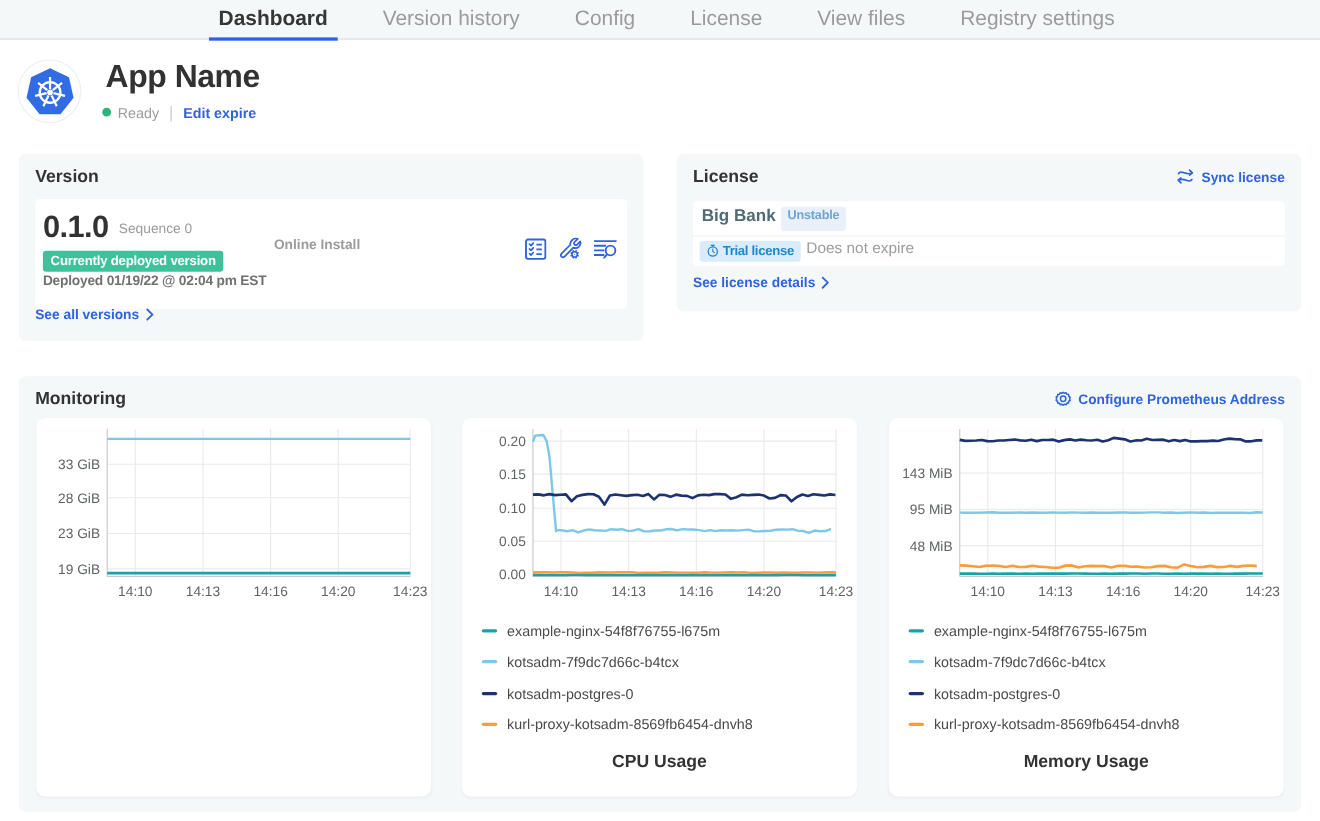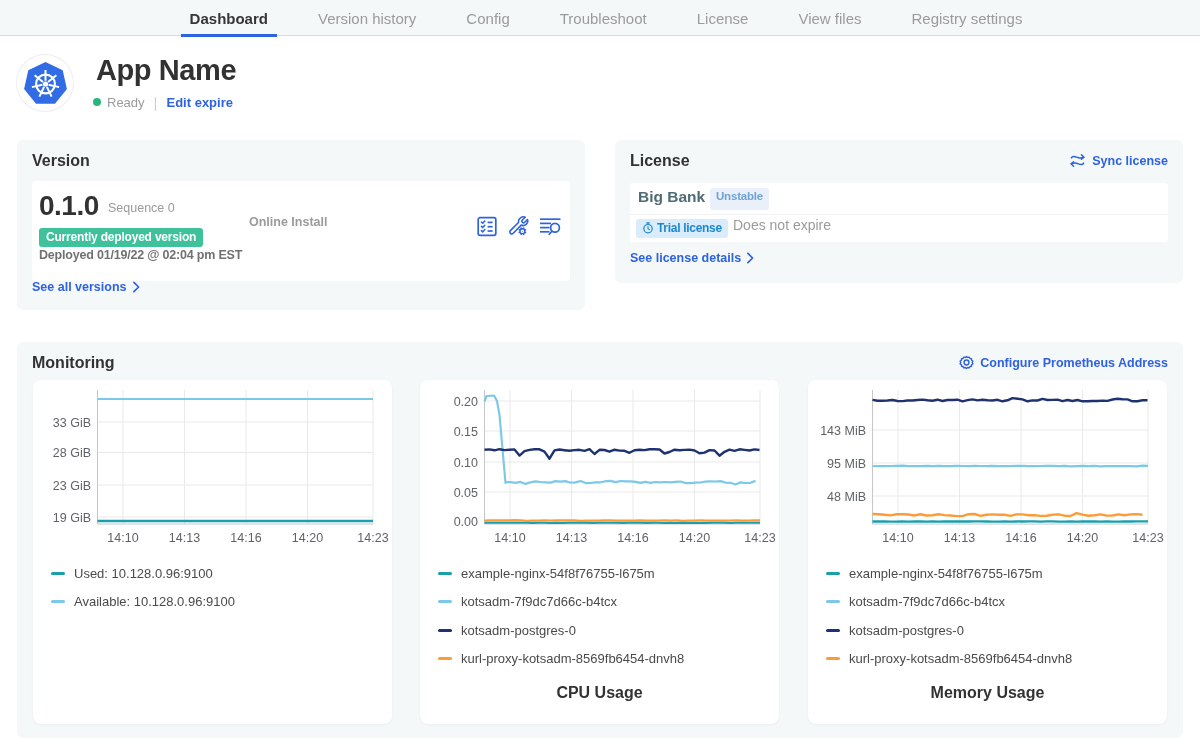--- a/index.html
+++ b/index.html
@@ -1,18 +1,18 @@
 <!DOCTYPE html>
 <html><head><meta charset="utf-8"><title>App Name</title>
 <style>
 * { margin:0; padding:0; box-sizing:border-box; }
 html,body { width:1200px; height:746px; background:#fff; font-family:"Liberation Sans",sans-serif; overflow:hidden; }
 .nav { position:absolute; left:0; top:0; width:1200px; height:36px; background:#f5f8f9; border-bottom:1px solid #d6dbde; display:flex; justify-content:center; }
 .tabs { display:flex; height:36px; margin-left:12px; }
-.tab { font-size:15px; color:#9b9b9b; padding:0 9px; margin:0 16px; display:flex; align-items:center; position:relative; white-space:nowrap; }
+.tab { font-size:19px; color:#9b9b9b; padding:0 9px; margin:0 16px; display:flex; align-items:center; position:relative; white-space:nowrap; }
 .tab.active { color:#363636; font-weight:700; }
 .tab.active::after { content:""; position:absolute; left:0; right:0; bottom:-1px; height:3px; background:#2f62de; }
 .hdr { position:absolute; left:17px; top:55px; }
 .applogo { position:absolute; left:0; top:0; width:56px; height:56px; border-radius:50%; background:#fff; box-shadow:0 0 0 1px #eceef0; display:flex; align-items:center; justify-content:center; }
 .appname { position:absolute; left:79px; top:0px; letter-spacing:-0.4px; font-size:29px; font-weight:700; color:#323232; line-height:30px; white-space:nowrap; }
 .appstatus { position:absolute; left:76px; top:40px; font-size:13px; color:#9b9b9b; white-space:nowrap; display:flex; align-items:center; height:14px; }
 .dot { display:inline-block; width:8px; height:8px; border-radius:50%; background:#2cb57a; margin-right:6px; }
 .pipe { color:#d0d0d0; margin:0 9px; font-size:15px; }
 .editcfg { color:#2f62de; font-weight:700; font-size:13px; }
 .card { position:absolute; background:#f5f8f9; border-radius:6px; }
@@ -40,21 +40,20 @@
 .dash { width:14px; height:3px; border-radius:1.5px; margin-right:9px; flex:0 0 auto; }
 .ltxt { font-size:13px; color:#4a4a4a; white-space:nowrap; }
 .mtitle { position:absolute; left:0; right:0; bottom:22px; text-align:center; font-size:16px; font-weight:700; color:#323232; }
 </style></head>
 <body>
 <div class="nav">
   <div class="tabs">
     <div class="tab active">Dashboard</div>
     <div class="tab">Version history</div>
     <div class="tab">Config</div>
-    <div class="tab">Troubleshoot</div>
     <div class="tab">License</div>
     <div class="tab">View files</div>
     <div class="tab">Registry settings</div>
   </div>
 </div>
 
 <div class="hdr">
   <div class="applogo">
       <svg width="47" height="47" viewBox="0 0 46 47">
         <polygon points="23.0,2.0 40.2,10.3 44.4,28.9 32.5,43.8 13.5,43.8 1.6,28.9 5.8,10.3" fill="#326ce5"></polygon>
@@ -174,30 +173,20 @@
 <text x="58" y="107.5" text-anchor="end" font-size="12.5" fill="#5f6368">23 GiB</text>
 <text x="58" y="139.5" text-anchor="end" font-size="12.5" fill="#5f6368">19 GiB</text>
 <text x="90.0" y="160.0" text-anchor="middle" font-size="12.5" fill="#5f6368">14:10</text>
 <text x="151.5" y="160.0" text-anchor="middle" font-size="12.5" fill="#5f6368">14:13</text>
 <text x="213.0" y="160.0" text-anchor="middle" font-size="12.5" fill="#5f6368">14:16</text>
 <text x="274.5" y="160.0" text-anchor="middle" font-size="12.5" fill="#5f6368">14:20</text>
 <text x="340.0" y="160.0" text-anchor="middle" font-size="12.5" fill="#5f6368">14:23</text>
 <polyline points="64.5,17.0 340.0,17.0" fill="none" stroke="#7cc8e8" stroke-width="2.2" stroke-linejoin="round"></polyline>
 <polyline points="64.5,139.0 340.0,139.0" fill="none" stroke="#1c9fad" stroke-width="2.4" stroke-linejoin="round"></polyline>
 </svg>
-    <div class="legend">
-<div class="lrow">
-          <span class="dash" style="background:#1c9fad"></span>
-          <span class="ltxt">Used: 10.128.0.96:9100</span>
-        </div>
-<div class="lrow">
-          <span class="dash" style="background:#7cc8e8"></span>
-          <span class="ltxt">Available: 10.128.0.96:9100</span>
-        </div>
-</div>
   </div>
   <div class="mon-card" style="left:403px;">
     <svg class="chart" width="359" height="170" viewBox="0 0 359 170">
 <line x1="64.5" y1="19.0" x2="340.0" y2="19.0" stroke="#e9e9e9" stroke-width="1"></line>
 <line x1="64.5" y1="49.0" x2="340.0" y2="49.0" stroke="#e9e9e9" stroke-width="1"></line>
 <line x1="64.5" y1="80.0" x2="340.0" y2="80.0" stroke="#e9e9e9" stroke-width="1"></line>
 <line x1="64.5" y1="110.0" x2="340.0" y2="110.0" stroke="#e9e9e9" stroke-width="1"></line>
 <line x1="64.5" y1="139.5" x2="340.0" y2="139.5" stroke="#e9e9e9" stroke-width="1"></line>
 <line x1="90.0" y1="8" x2="90.0" y2="142.0" stroke="#e9e9e9" stroke-width="1"></line>
 <line x1="151.5" y1="8" x2="151.5" y2="142.0" stroke="#e9e9e9" stroke-width="1"></line>

